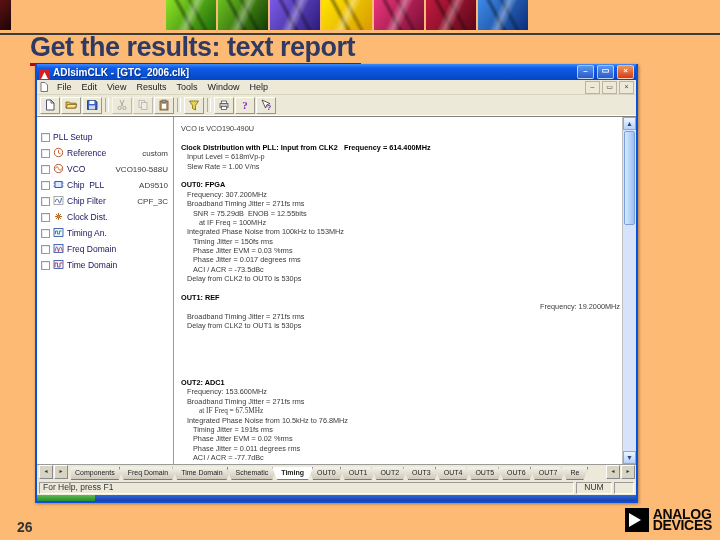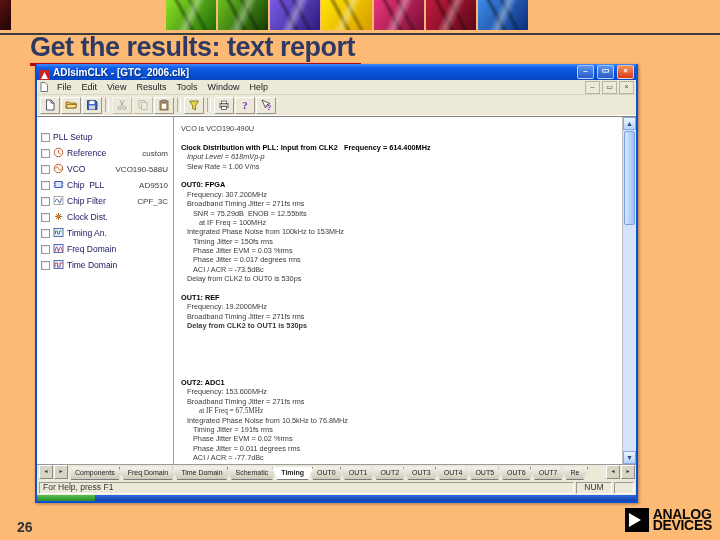--- a/index.html
+++ b/index.html
@@ -319,39 +319,39 @@
                 <path d="M2 8V4h2.5v4H7V4h2.5" fill="none" stroke="#c02020" stroke-width="0.8"></path>
               </svg>
             </span>
             <span class="tlabel">Time Domain</span>
           </div>
         </div>
       <div class="report">
           <div class="rline" style="padding-left: 2px;">VCO is VCO190-490U</div>
           <div class="rline" style="padding-left: 2px;">&nbsp;</div>
           <div class="rline bold" style="padding-left: 2px;">Clock Distribution with PLL: Input from CLK2   Frequency = 614.400MHz</div>
-          <div class="rline" style="padding-left: 8px; font-style: italic;">Input Level = 618mVp-p</div>
+          <div class="rline" style="padding-left: 8px;">Input Level = 618mVp-p</div>
           <div class="rline" style="padding-left: 8px;">Slew Rate = 1.00 V/ns</div>
           <div class="rline" style="padding-left: 2px;">&nbsp;</div>
           <div class="rline bold" style="padding-left: 2px;">OUT0: FPGA</div>
           <div class="rline" style="padding-left: 8px;">Frequency: 307.200MHz</div>
           <div class="rline" style="padding-left: 8px;">Broadband Timing Jitter = 271fs rms</div>
           <div class="rline" style="padding-left: 14px;">SNR = 75.29dB  ENOB = 12.55bits</div>
           <div class="rline" style="padding-left: 20px;">at IF Freq = 100MHz</div>
           <div class="rline" style="padding-left: 8px;">Integrated Phase Noise from 100kHz to 153MHz</div>
           <div class="rline" style="padding-left: 14px;">Timing Jitter = 150fs rms</div>
           <div class="rline" style="padding-left: 14px;">Phase Jitter EVM = 0.03 %rms</div>
           <div class="rline" style="padding-left: 14px;">Phase Jitter = 0.017 degrees rms</div>
           <div class="rline" style="padding-left: 14px;">ACI / ACR = -73.5dBc</div>
           <div class="rline" style="padding-left: 8px;">Delay from CLK2 to OUT0 is 530ps</div>
           <div class="rline" style="padding-left: 2px;">&nbsp;</div>
           <div class="rline bold" style="padding-left: 2px;">OUT1: REF</div>
-          <div class="rline" style="padding-left: 8px;">Frequency: 19.2000MHz</div>
+          <div class="rline" style="padding-left: 8px; text-align: right;">Frequency: 19.2000MHz</div>
           <div class="rline" style="padding-left: 8px;">Broadband Timing Jitter = 271fs rms</div>
-          <div class="rline" style="padding-left: 8px; font-weight: bold;">Delay from CLK2 to OUT1 is 530ps</div>
+          <div class="rline" style="padding-left: 8px;">Delay from CLK2 to OUT1 is 530ps</div>
           <div class="rline" style="padding-left: 2px;">&nbsp;</div>
           <div class="rline bold" style="padding-left: 2px; margin-top: 38px;">OUT2: ADC1</div>
           <div class="rline" style="padding-left: 8px;">Frequency: 153.600MHz</div>
           <div class="rline" style="padding-left: 8px;">Broadband Timing Jitter = 271fs rms</div>
           <div class="rline" style="padding-left: 20px; font-family: Liberation Serif, serif;">at IF Freq = 67.5MHz</div>
           <div class="rline" style="padding-left: 8px;">Integrated Phase Noise from 10.5kHz to 76.8MHz</div>
           <div class="rline" style="padding-left: 14px;">Timing Jitter = 191fs rms</div>
           <div class="rline" style="padding-left: 14px;">Phase Jitter EVM = 0.02 %rms</div>
           <div class="rline" style="padding-left: 14px;">Phase Jitter = 0.011 degrees rms</div>
           <div class="rline" style="padding-left: 14px;">ACI / ACR = -77.7dBc</div>

